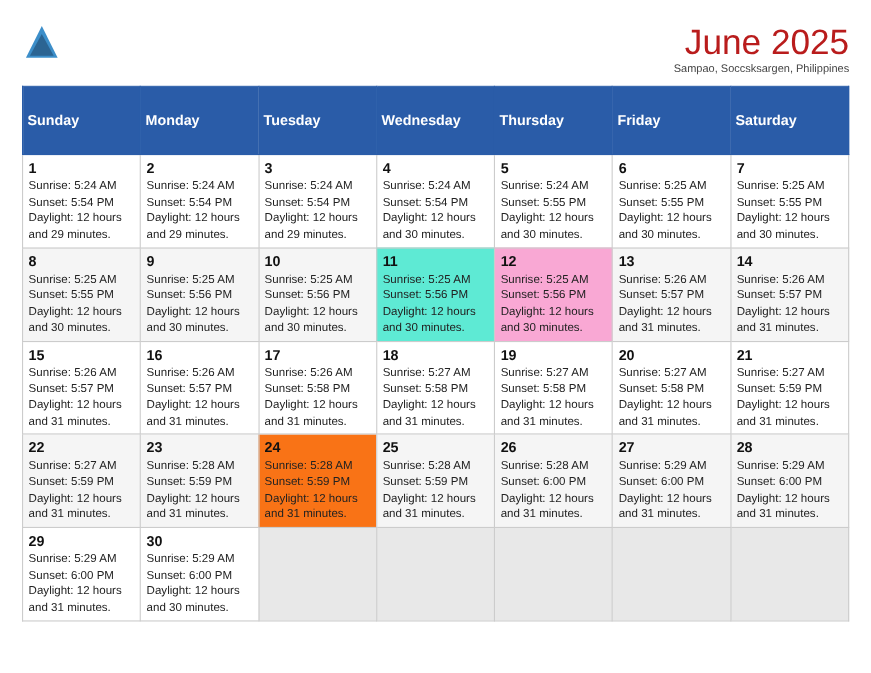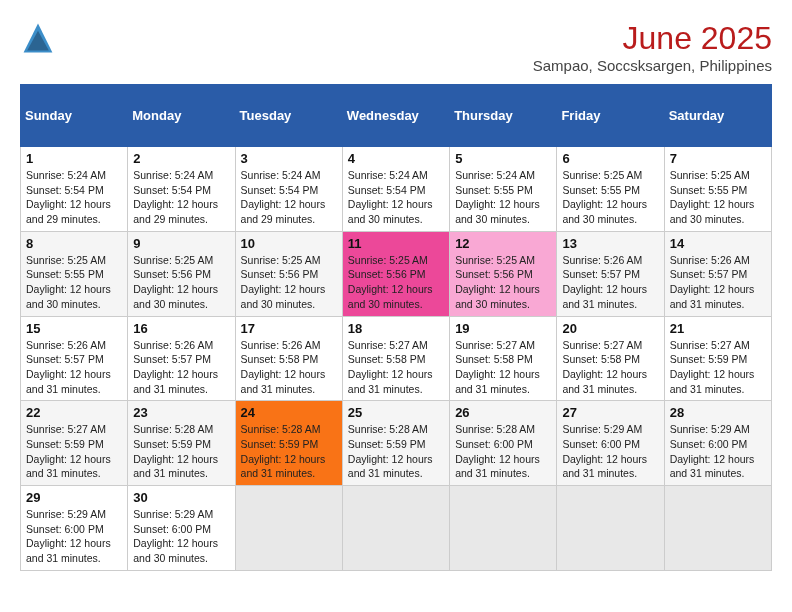--- a/index.html
+++ b/index.html
@@ -36,21 +36,21 @@
     }
     .title-area {
       text-align: right;
     }
     .calendar-title {
       font-size: 32px;
       font-weight: normal;
       color: #b91c1c;
     }
     .calendar-subtitle {
-      font-size: 15px;
+      font-size: 10px;
       color: #444;
     }
     .calendar-table {
       width: 100%;
       border-collapse: collapse;
       font-size: 11px;
     }
     .calendar-table th {
       background-color: #2a5ca8;
       color: #fff;
@@ -172,21 +172,21 @@
           <div class="day-info" style="white-space: pre-line;">Sunrise: 5:25 AM
 Sunset: 5:56 PM
 Daylight: 12 hours and 30 minutes.</div>
         </td>
         <td style="background: rgb(245, 245, 245);">
           <span class="day-number">10</span>
           <div class="day-info" style="white-space: pre-line;">Sunrise: 5:25 AM
 Sunset: 5:56 PM
 Daylight: 12 hours and 30 minutes.</div>
         </td>
-        <td style="background: #ec4899;">
+        <td style="background: #5eead4;">
           <span class="day-number">11</span>
           <div class="day-info" style="white-space: pre-line;">Sunrise: 5:25 AM
 Sunset: 5:56 PM
 Daylight: 12 hours and 30 minutes.</div>
         </td>
         <td style="background: #f9a8d4;">
           <span class="day-number">12</span>
           <div class="day-info" style="white-space: pre-line;">Sunrise: 5:25 AM
 Sunset: 5:56 PM
 Daylight: 12 hours and 30 minutes.</div>

